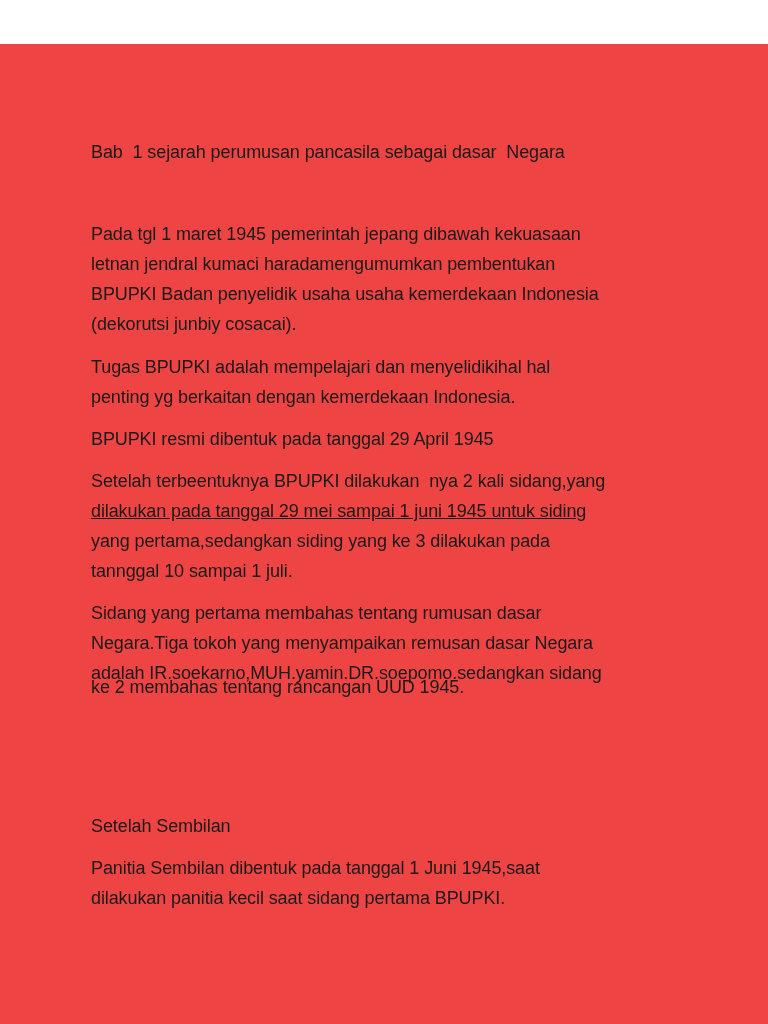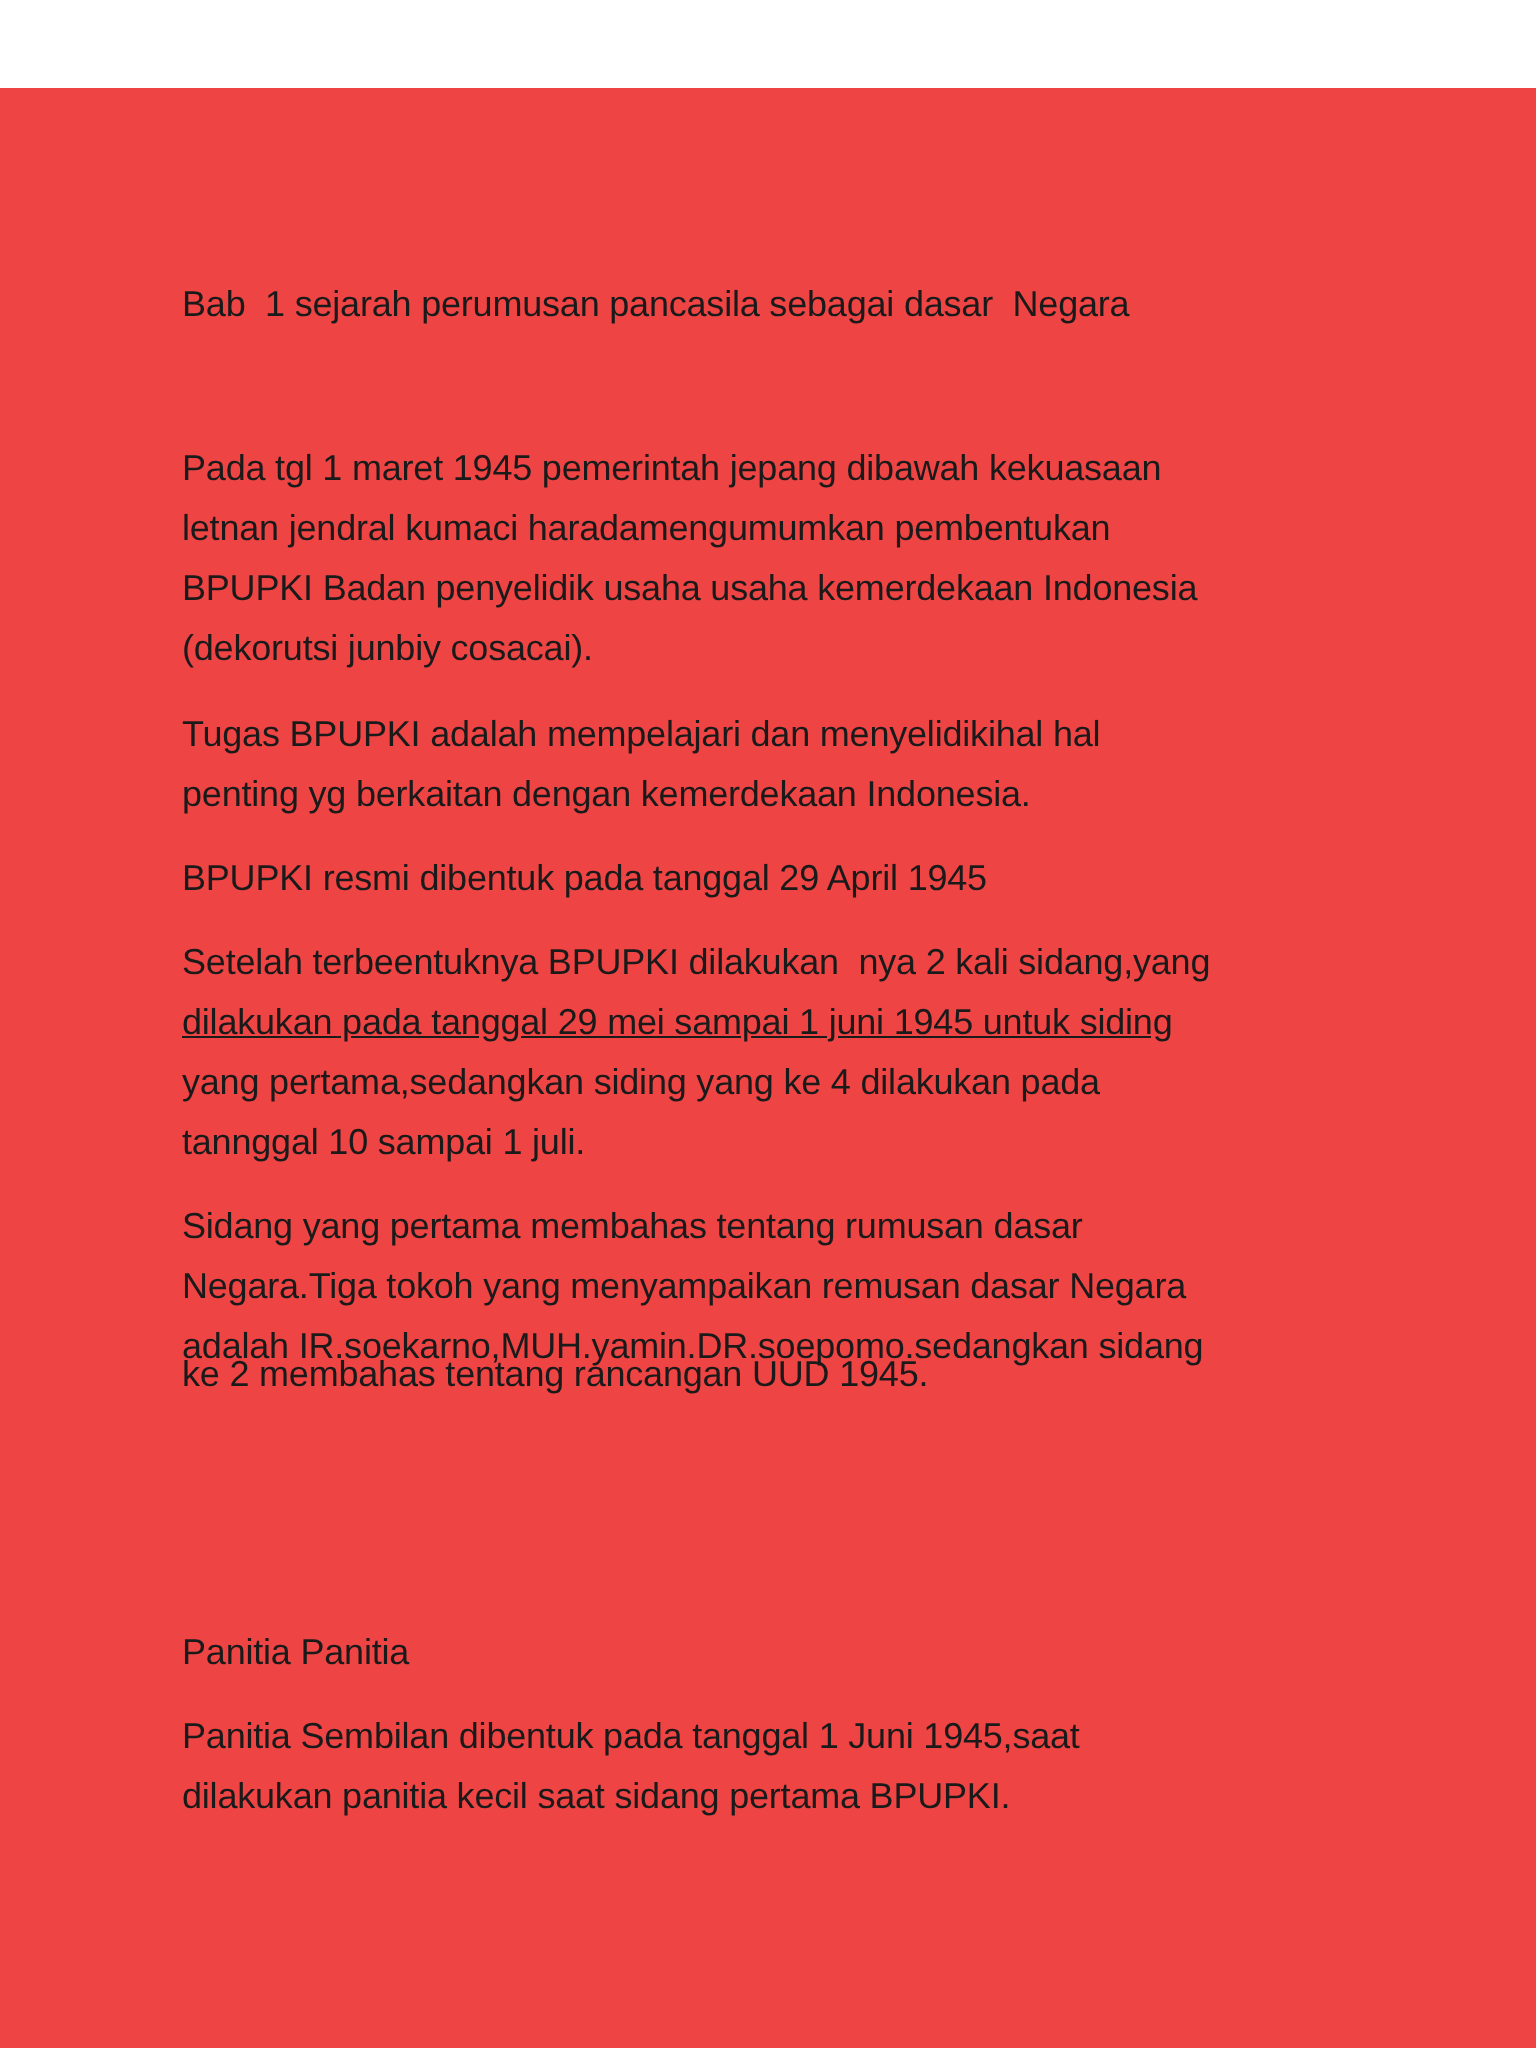--- a/index.html
+++ b/index.html
@@ -52,31 +52,31 @@
     <div class="line" style="top:342px;">penting yg berkaitan dengan kemerdekaan Indonesia.</div>
   </div>
 
   <div>
     <div class="line" style="top:384px;">BPUPKI resmi dibentuk pada tanggal 29 April 1945</div>
   </div>
 
   <div>
     <div class="line" style="top:426px;text-align:right;">Setelah terbeentuknya BPUPKI dilakukan  nya 2 kali sidang,yang</div>
     <div class="line" style="top:456px;text-decoration:underline;">dilakukan pada tanggal 29 mei sampai 1 juni 1945 untuk siding</div>
-    <div class="line" style="top:486px;">yang pertama,sedangkan siding yang ke 4 dilakukan pada</div>
+    <div class="line" style="top:486px;">yang pertama,sedangkan siding yang ke 3 dilakukan pada</div>
     <div class="line" style="top:516px;">tannggal 10 sampai 1 juli.</div>
   </div>
 
   <div>
     <div class="line" style="top:558px;">Sidang yang pertama membahas tentang rumusan dasar</div>
     <div class="line" style="top:588px;">Negara.Tiga tokoh yang menyampaikan remusan dasar Negara</div>
     <div class="line" style="top:618px;">adalah IR.soekarno,MUH.yamin.DR.soepomo.sedangkan sidang</div>
     <div class="line" style="top:632px;">ke 2 membahas tentang rancangan UUD 1945.</div>
   </div>
 
-  <div class="line" style="top:771px;">Panitia Panitia</div>
+  <div class="line" style="top:771px;">Setelah Sembilan</div>
 
   <div>
     <div class="line" style="top:813px;">Panitia Sembilan dibentuk pada tanggal 1 Juni 1945,saat</div>
     <div class="line" style="top:843px;">dilakukan panitia kecil saat sidang pertama BPUPKI.</div>
   </div>
 
 </div>
 
 </body></html>

